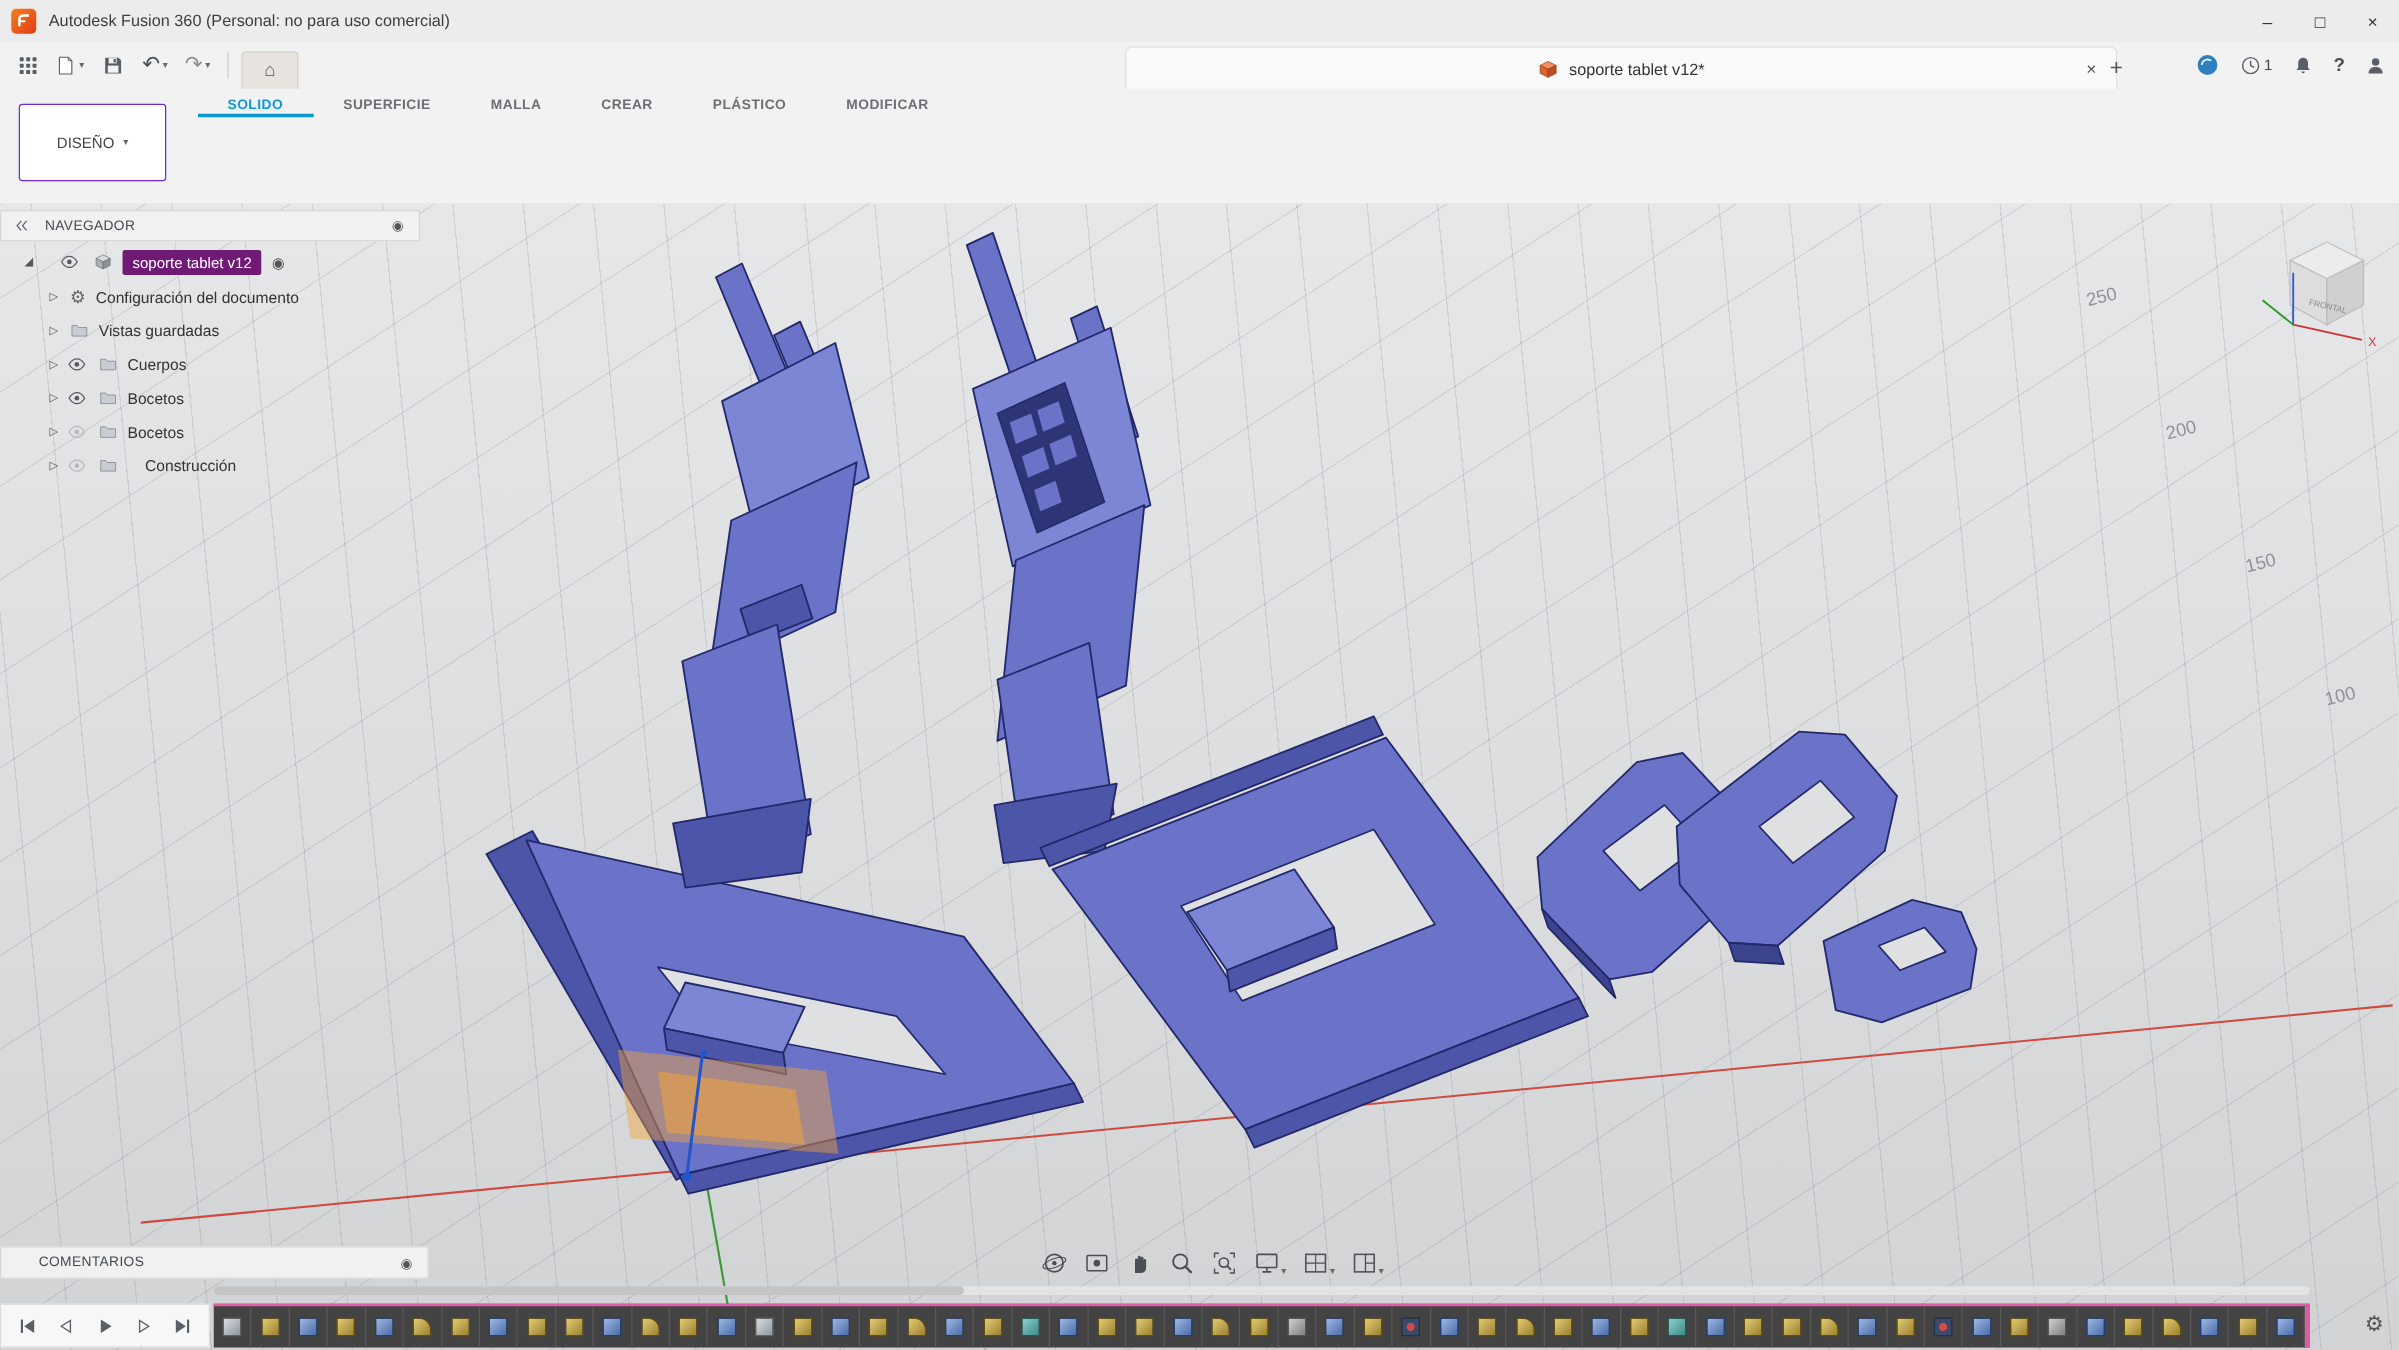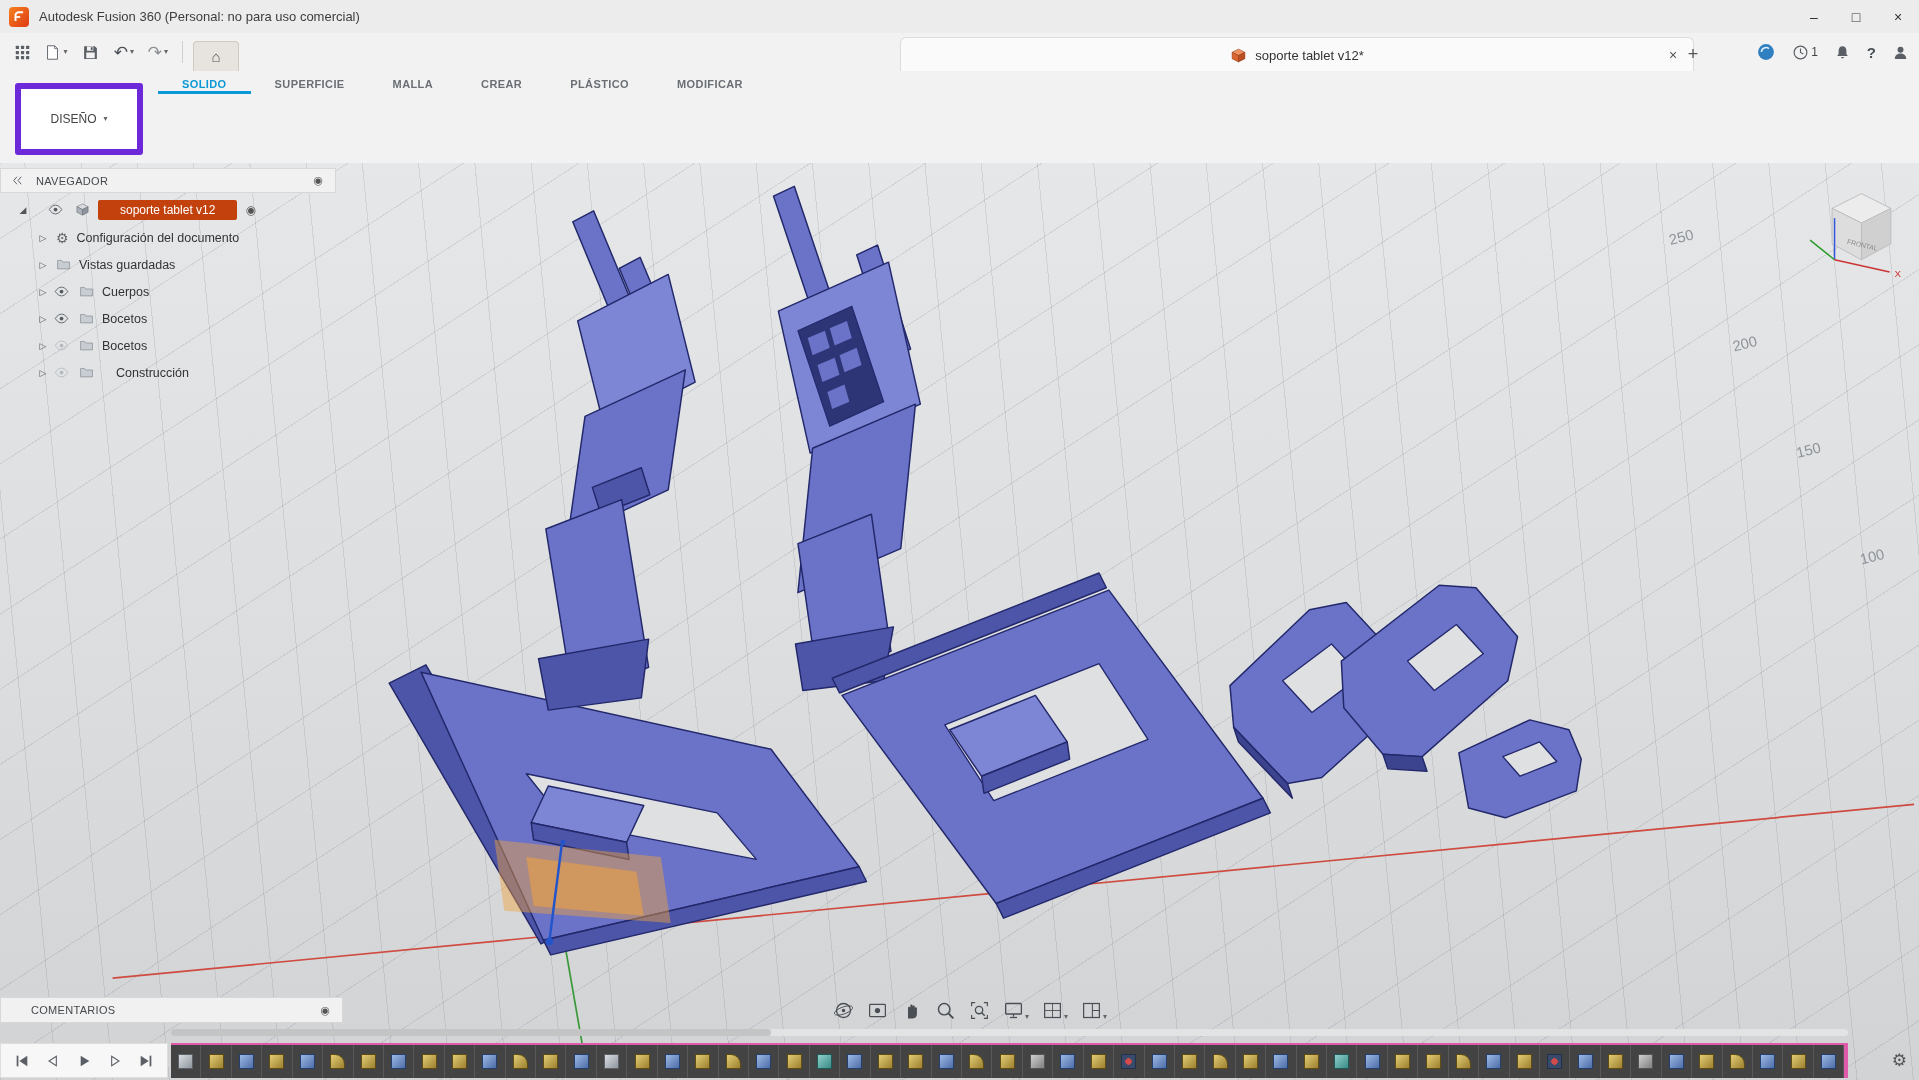--- a/index.html
+++ b/index.html
@@ -33,21 +33,21 @@
   .qat-right{position:absolute;right:10px;top:0;height:38px;display:flex;align-items:center;gap:16px;}
   .badge-count{font-size:12px;color:#444;margin-left:2px;}
   .help-glyph{font-size:15px;font-weight:bold;color:#4a4f55;}
   
   .ribbontabs{position:absolute;left:0;top:71px;width:1919px;height:23px;background:#f2f2f2;display:flex;
     align-items:flex-end;padding-left:158px;box-sizing:border-box;}
   .rtab{font-size:11px;font-weight:bold;letter-spacing:.4px;color:#6a6f75;padding:4px 24px;cursor:default;}
   .rtab.active{color:#0a99d6;box-shadow:inset 0 -3px 0 #0a99d6;}
   
   .ribbon{position:absolute;left:0;top:94px;width:1919px;height:69px;background:#f2f2f2;border-bottom:1px solid #d2d2d2;}
-  .workspace-btn{position:absolute;left:15px;top:83px;width:116px;height:60px;background:#fff;border:6px solid #6d28d9;
+  .workspace-btn{position:absolute;left:15px;top:83px;width:116px;height:60px;background:#fff;border:1px solid #6d28d9;
     border-radius:3px;display:flex;align-items:center;justify-content:center;gap:7px;font-size:12px;color:#444;z-index:5;}
   .ticon{position:absolute;top:104px;width:34px;height:34px;border-radius:3px;}
   .ticon-big{position:absolute;top:99px;width:44px;height:44px;}
   .glabel{position:absolute;top:142px;transform:translateX(-50%);font-size:11px;color:#5a5f64;
     display:flex;align-items:center;gap:4px;white-space:nowrap;}
   .vsep{position:absolute;top:100px;width:1px;height:48px;background:#d8d8d8;}
   
   .vp-grid{position:absolute;left:0;top:163px;width:1919px;height:917px;
     background:
       repeating-linear-gradient(84.5deg, rgba(100,105,115,0.16) 0 1px, transparent 1px 56px),
@@ -60,21 +60,21 @@
   .pD{fill:#3d448f;stroke:#23286b;stroke-width:1.2;stroke-linejoin:round;}
   .phole{fill:#dfe0e2;stroke:#23286b;stroke-width:1.1;stroke-linejoin:round;}
   .glbl{fill:#8d9298;font-size:12px;font-family:"Liberation Sans",sans-serif;}
   
   .nav-header{position:absolute;left:0;top:168px;width:336px;height:25px;background:#f1f1f1;
     border:1px solid #d8d8d8;box-sizing:border-box;display:flex;align-items:center;}
   .nav-header-label{font-size:11px;color:#45494e;letter-spacing:.3px;margin-left:12px;}
   .hdr-dot{margin-left:auto;margin-right:12px;font-size:11px;color:#555;}
   .tree-row{position:absolute;left:0;width:340px;height:27px;display:flex;align-items:center;font-size:12.5px;color:#333;}
   .tr-ico{display:flex;align-items:center;justify-content:center;}
-  .root-chip{background:#c2410c;color:#fff;font-size:12px;padding:3px 22px;border-radius:2px;margin-left:8px;}
+  .root-chip{background:#701a75;color:#fff;font-size:12px;padding:3px 8px;border-radius:2px;margin-left:8px;}
   .expander{font-size:9px;color:#555;width:14px;text-align:center;}
   .i15{width:15px;height:15px;display:block;}
   .i13{width:13px;height:13px;display:block;}
   
   .comments-bar{position:absolute;left:0;top:997px;width:343px;height:26px;background:#f1f1f1;
     border:1px solid #d8d8d8;box-sizing:border-box;display:flex;align-items:center;}
   .comments-label{font-size:11px;color:#45494e;letter-spacing:.3px;margin-left:30px;}
   .vp-toolbar{position:absolute;left:833px;top:998px;height:24px;display:flex;align-items:center;gap:13px;}
   .vpt{display:flex;align-items:flex-end;gap:1px;}
   .i21{width:21px;height:21px;display:block;}

